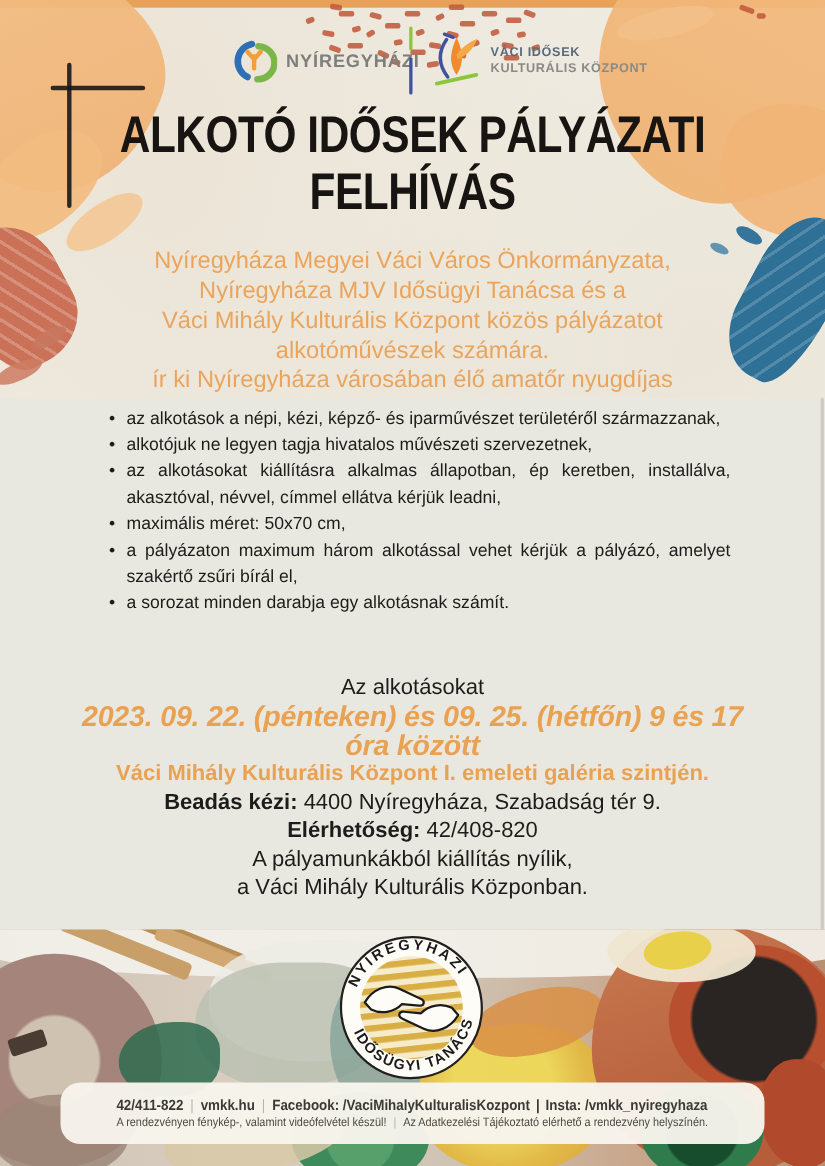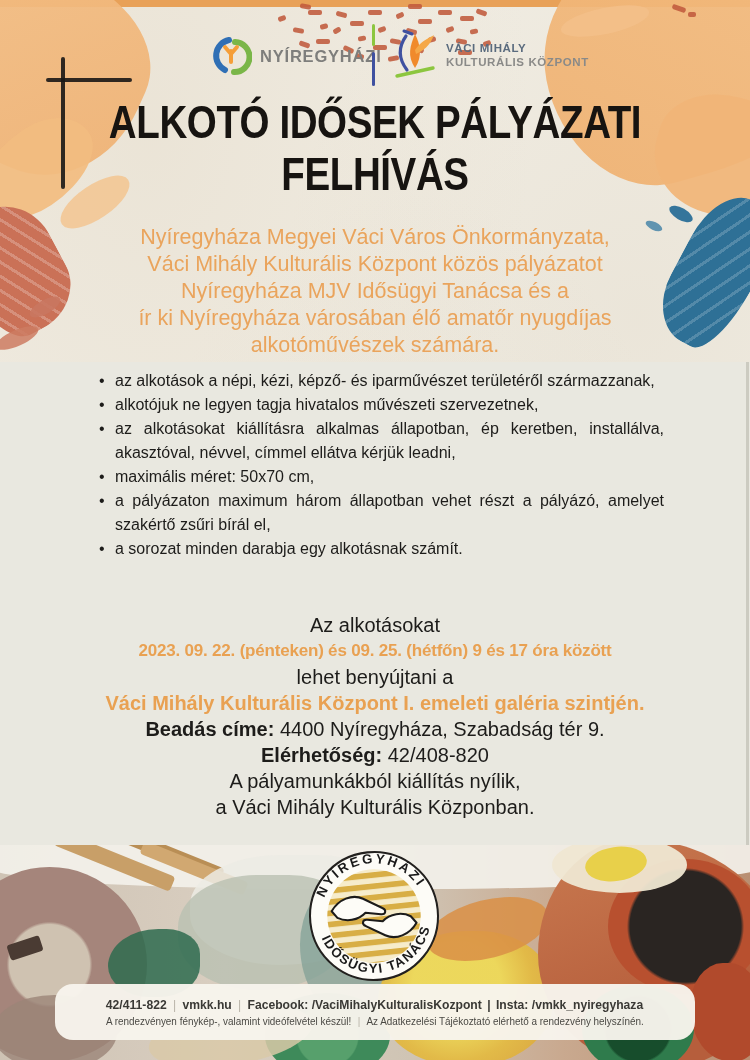--- a/index.html
+++ b/index.html
@@ -71,21 +71,21 @@
   
   .req{left:98px;top:369px;width:566px;}
   .req-heading{font-size:20px;font-weight:bold;text-decoration:underline;margin:0 0 3px 0;color:#171411;}
   .req-list{list-style:none;margin:0;padding:0;font-size:16px;line-height:24px;color:#1D1C1A;}
   .req-list li{position:relative;padding-left:17px;text-align:justify;}
   .req-list li::before{content:"•";position:absolute;left:1px;top:0;}
 
   
   .sub{left:55px;top:612px;width:640px;text-align:center;font-size:20px;line-height:26px;color:#1D1C1A;}
   .sub .orange{color:#E9A152;font-weight:bold;}
-  .sub .date{font-size:17px;letter-spacing:-.2px;}
+  .sub .date{font-size:26px;letter-spacing:-.2px;font-style:italic;}
   .sub b{font-weight:bold;}
 
   
   .blue-stroke{left:678px;top:192px;width:78px;height:158px;transform:rotate(28deg);
     background:
       repeating-linear-gradient(118deg, rgba(255,255,255,.18) 0 3px, transparent 3px 14px),
       #2E7096;
     border-radius:55% 45% 40% 60%/45% 55% 60% 40%;}
   .blue-stroke-dab1{left:668px;top:208px;width:26px;height:12px;background:#35759B;border-radius:50%;transform:rotate(30deg);}
   .blue-stroke-dab2{left:645px;top:222px;width:18px;height:8px;background:#3E7FA5;border-radius:50%;transform:rotate(25deg);opacity:.8;}
@@ -208,66 +208,65 @@
       </div>
     <div class="logo-vmkk">
       <svg width="46" height="54" viewBox="0 0 46 54">
         <path d="M14,8 Q2,25 15,42" stroke="#3F51A0" stroke-width="3.2" fill="none" stroke-linecap="round"></path>
         <path d="M12,3 L20,6" stroke="#3F51A0" stroke-width="3" stroke-linecap="round"></path>
         <path d="M23,6 C18,18 15,28 23,40 C31,28 28,16 23,6 Z" fill="#F08A2B"></path>
         <path d="M23,22 C29,13 37,10 42,7 C38,18 31,23 24,26 Z" fill="#F5A847"></path>
         <path d="M5,48 L41,40" stroke="#8CC63F" stroke-width="3.4" stroke-linecap="round"></path>
       </svg>
       <span class="logo-vmkk-text">
-        <span class="logo-vmkk-l1">VÁCI MIHÁLY</span>
+        <span class="logo-vmkk-l1">VÁCI IDŐSEK</span>
         <span class="logo-vmkk-l2">KULTURÁLIS KÖZPONT</span>
       </span>
     </div>
   </div>
 
   <div class="abs title">
     <div>ALKOTÓ IDŐSEK PÁLYÁZATI</div>
     <div>FELHÍVÁS</div>
   </div>
 
   <div class="abs intro">
     <div>Nyíregyháza Megyei Váci Város Önkormányzata,</div>
+    <div>Nyíregyháza MJV Idősügyi Tanácsa és a</div>
     <div>Váci Mihály Kulturális Központ közös pályázatot</div>
-    <div>Nyíregyháza MJV Idősügyi Tanácsa és a</div>
+    <div>alkotóművészek számára.</div>
     <div>ír ki Nyíregyháza városában élő amatőr nyugdíjas</div>
-    <div>alkotóművészek számára.</div>
   </div>
 
   <div class="abs blue-stroke"></div>
   <div class="abs blue-stroke-dab1"></div>
   <div class="abs blue-stroke-dab2"></div>
   <div class="abs salmon-stroke"></div>
   <div class="abs salmon-dab1"></div>
   <div class="abs salmon-dab2"></div>
 
   <div class="abs panel"></div>
   <div class="abs panel-edge"></div>
 
   <div class="abs req">
     <ul class="req-list">
       <li>az alkotások a népi, kézi, képző- és iparművészet területéről származzanak,</li>
       <li>alkotójuk ne legyen tagja hivatalos művészeti szervezetnek,</li>
       <li>az alkotásokat kiállításra alkalmas állapotban, ép keretben, installálva, akasztóval, névvel, címmel ellátva kérjük leadni,</li>
       <li>maximális méret: 50x70 cm,</li>
-      <li>a pályázaton maximum három állapotban vehet részt a pályázó, amelyet szakértő zsűri bírál el,</li>
+      <li>a pályázaton maximum három alkotással vehet kérjük a pályázó, amelyet szakértő zsűri bírál el,</li>
       <li>a sorozat minden darabja egy alkotásnak számít.</li>
     </ul>
   </div>
 
   <div class="abs sub">
     <div>Az alkotásokat</div>
     <div class="orange date">2023. 09. 22. (pénteken) és 09. 25. (hétfőn) 9 és 17 óra között</div>
-    <div>lehet benyújtani a</div>
     <div class="orange">Váci Mihály Kulturális Központ I. emeleti galéria szintjén.</div>
-    <div><b>Beadás címe:</b><span> 4400 Nyíregyháza, Szabadság tér 9.</span></div>
+    <div><b>Beadás kézi:</b><span> 4400 Nyíregyháza, Szabadság tér 9.</span></div>
     <div><b>Elérhetőség:</b><span> 42/408-820</span></div>
     <div>A pályamunkákból kiállítás nyílik,</div>
     <div>a Váci Mihály Kulturális Közponban.</div>
   </div>
 
   <div class="abs photo">
     <div class="blob ph-white-top"></div>
     <div class="blob ph-tape"></div>
     <div class="blob ph-tape-slot"></div>
     <div class="blob ph-stick1"></div>

